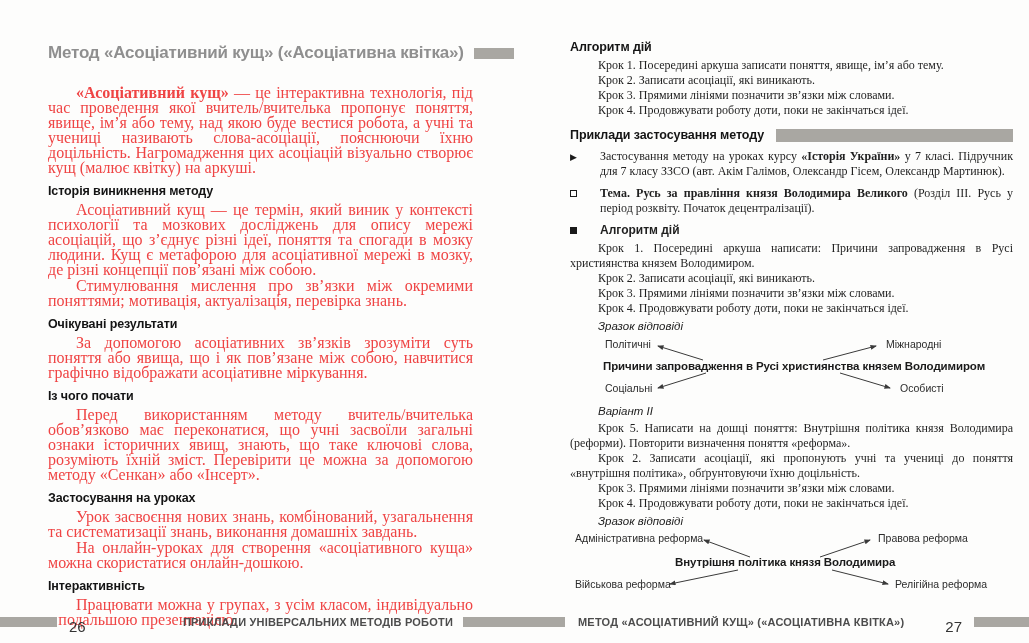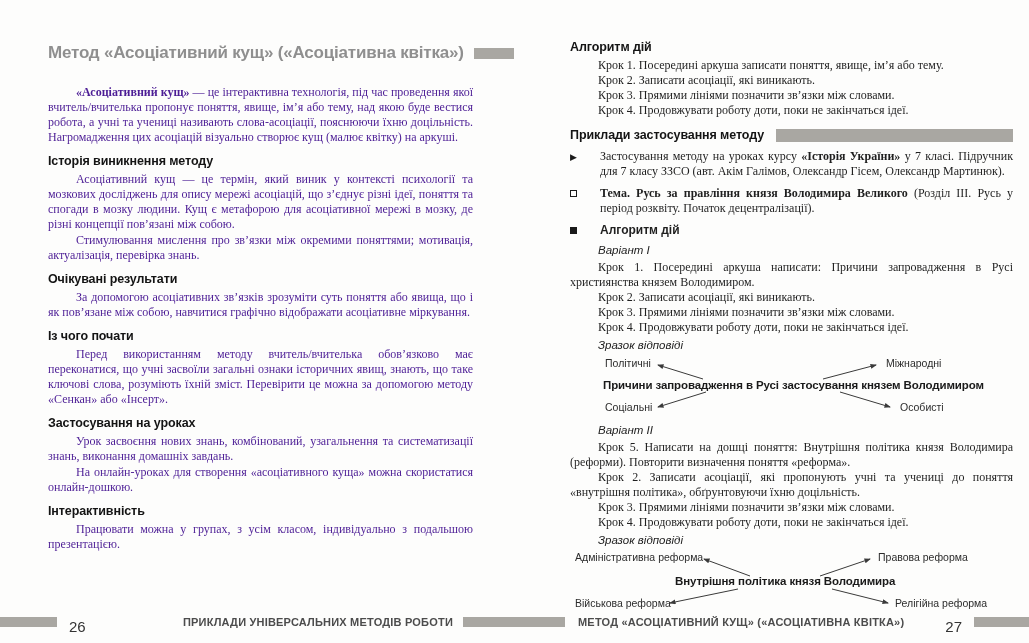--- a/index.html
+++ b/index.html
@@ -23,22 +23,22 @@
   .h-sans{
     font-family:"Liberation Sans", sans-serif;font-weight:bold;font-size:12.5px;
     color:#141414;margin:9px 0 3px 0;line-height:15px;letter-spacing:-0.1px;
   }
   .h-row{display:flex;align-items:center;gap:12px;margin:10px 0 6px 0;}
   .h-row .h-sans{margin:0;white-space:nowrap;}
   .h-row .title-bar{height:13px;}
 
   
   .para{
-    font-size:12px;line-height:15px;text-align:justify;margin:0 0 1px 0;
-    text-indent:28px;color:#4c1d95;
+    font-size:16px;line-height:15px;text-align:justify;margin:0 0 1px 0;
+    text-indent:28px;color:#ef4444;
   }
   .b{font-weight:bold;}
   .step{font-size:12px;line-height:15px;text-align:justify;text-indent:28px;margin:0;}
   .variant-label{
     font-family:"Liberation Sans", sans-serif;font-style:italic;font-size:11.5px;
     line-height:15px;margin:4px 0 2px 28px;color:#222;
   }
   .sample-label{
     font-family:"Liberation Sans", sans-serif;font-style:italic;font-size:11.5px;
     line-height:15px;margin:3px 0 2px 28px;color:#222;
@@ -141,42 +141,41 @@
     <div class="bullet-item">
       <div class="bullet-marker"><span class="sq-outline"></span></div>
       <div class="bullet-text"><span class="b">Тема. Русь за правління князя Володимира Великого</span><span> (Розділ III. Русь у період розквіту. Початок децентралізації).</span></div>
     </div>
 
     <div class="bullet-item" style="margin-bottom:2px;">
       <div class="bullet-marker"><span class="sq-fill"></span></div>
       <div class="bullet-text sans">Алгоритм дій</div>
     </div>
 
-    <div class="variant-label">Варіант I</div>
     <p class="step">Крок 1. Посередині аркуша написати: Причини запровадження в Русі християнства князем Володимиром.</p>
     <p class="step">Крок 2. Записати асоціації, які виникають.</p>
     <p class="step">Крок 3. Прямими лініями позначити зв’язки між словами.</p>
     <p class="step">Крок 4. Продовжувати роботу доти, поки не закінчаться ідеї.</p>
     <div class="sample-label">Зразок відповіді</div>
 
     <div class="diagram">
       <svg width="443" height="64" viewBox="0 0 443 64">
         <defs>
           <marker id="arrow1" markerWidth="7" markerHeight="6" refX="5.5" refY="2.5" orient="auto">
             <path d="M0,0 L6.5,2.5 L0,5 z" fill="#3a3a3a"></path>
           </marker>
         </defs>
         <line x1="133" y1="24" x2="88" y2="10" stroke="#3a3a3a" stroke-width="1" marker-end="url(#arrow1)"></line>
         <line x1="253" y1="24" x2="306" y2="10" stroke="#3a3a3a" stroke-width="1" marker-end="url(#arrow1)"></line>
         <line x1="136" y1="37" x2="88" y2="52" stroke="#3a3a3a" stroke-width="1" marker-end="url(#arrow1)"></line>
         <line x1="270" y1="37" x2="320" y2="52" stroke="#3a3a3a" stroke-width="1" marker-end="url(#arrow1)"></line>
       </svg>
       <div class="dg-label" style="left:35px;top:2px;">Політичні</div>
       <div class="dg-label" style="left:316px;top:2px;">Міжнародні</div>
-      <div class="dg-center" style="left:33px;top:24px;">Причини запровадження в Русі застосування князем Володимиром</div>
+      <div class="dg-center" style="left:33px;top:24px;">Причини запровадження в Русі християнства князем Володимиром</div>
       <div class="dg-label" style="left:35px;top:46px;">Соціальні</div>
       <div class="dg-label" style="left:330px;top:46px;">Особисті</div>
     </div>
 
     <div class="variant-label">Варіант II</div>
     <p class="step">Крок 5. Написати на дошці поняття: Внутрішня політика князя Володимира (реформи). Повторити визначення поняття «реформа».</p>
     <p class="step">Крок 2. Записати асоціації, які пропонують учні та учениці до поняття «внутрішня політика», обґрунтовуючи їхню доцільність.</p>
     <p class="step">Крок 3. Прямими лініями позначити зв’язки між словами.</p>
     <p class="step">Крок 4. Продовжувати роботу доти, поки не закінчаться ідеї.</p>
     <div class="sample-label">Зразок відповіді</div>

